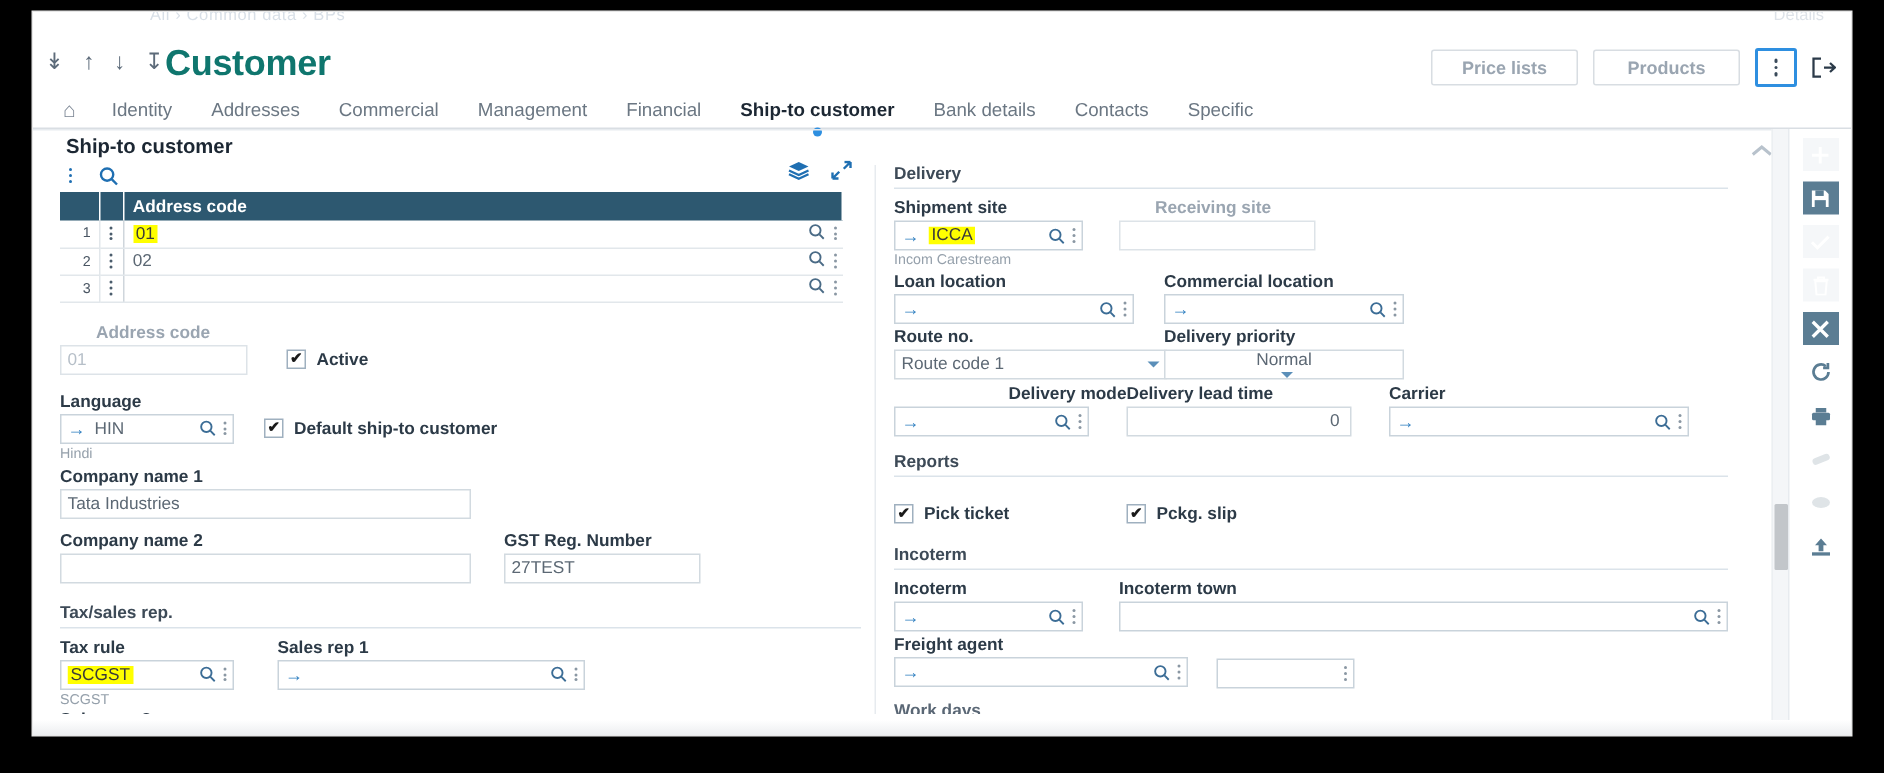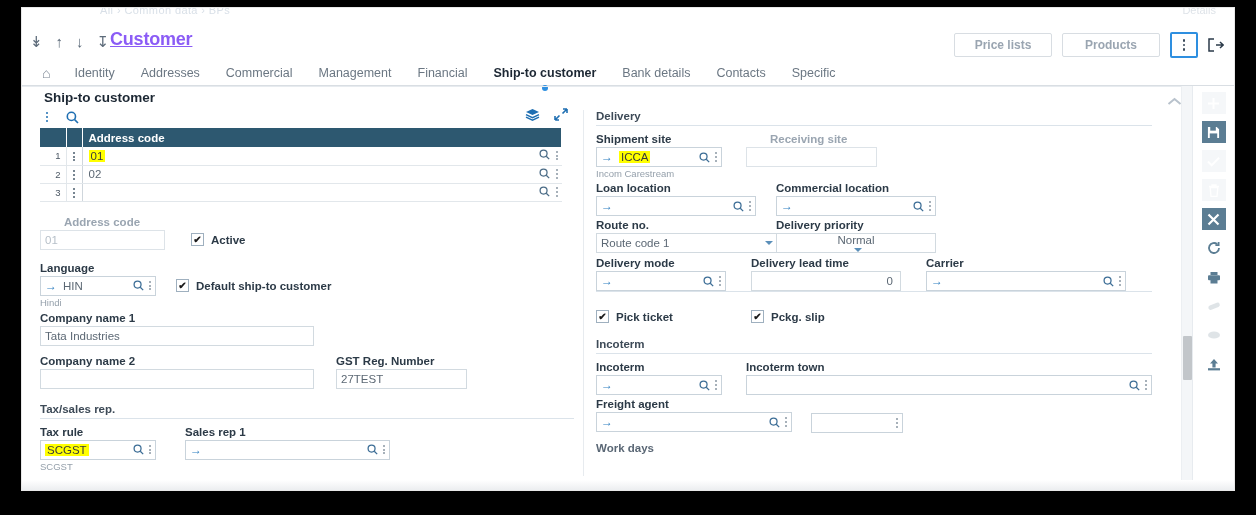--- a/index.html
+++ b/index.html
@@ -50,23 +50,22 @@
   .navarrows {
     position: absolute; left: 8px; top: 10px;
     display: flex; gap: 13px; align-items: center;
   }
   .navarrows span {
     font-size: 15px; color: #5d6b7a; line-height: 1;
     cursor: pointer; display: inline-block;
   }
   .page-title {
     position: absolute; left: 88px; top: 5px;
-    font-size: 18px; font-weight: bold; color: #8b5cf6;
+    font-size: 24px; font-weight: bold; color: #0f766e;
     letter-spacing: -.2px;
-    text-decoration: underline;
   }
   .hdr-right {
     position: absolute; right: 10px; top: 8px;
     display: flex; align-items: center; gap: 10px;
   }
   .btn-ghost {
     height: 24px; min-width: 98px;
     border: 1px solid #d8dde2; background: #fff;
     color: #9aa5b1; font-size: 12px; font-weight: bold;
     border-radius: 2px; cursor: pointer;
@@ -613,21 +612,21 @@
         <div>
           <span class="lbl">Delivery priority</span>
           <div class="fld plain" style="width:160px;flex-direction:column;">
             <span class="txt">Normal</span>
             <span class="caret"></span>
           </div>
         </div>
       </div>
 
       <div class="row" style="margin-top:4px;">
-        <div style="width:155px;">
+        <div style="width:155px;text-align:right;">
           <span class="lbl">Delivery mode</span>
           <div class="fld" style="width:130px;">
             <span class="arrow">→</span>
             <span class="txt"></span>
             <span class="mag">
                   <svg width="11" height="11" viewBox="0 0 13 13">
                     <circle cx="5.4" cy="5.4" r="4.1" fill="none" stroke="#3c6d96" stroke-width="1.5"></circle>
                     <path d="M8.6 8.6L12 12" stroke="#3c6d96" stroke-width="1.5"></path>
                   </svg>
                 </span>
@@ -657,20 +656,21 @@
                 </span>
             <span class="vdots grey">
                   <i></i>
                   <i></i>
                   <i></i>
                 </span>
           </div>
         </div>
       </div>
 
+      <div class="grp" style="margin-top:11px;">Reports</div>
       <div class="grp-rule" style="width:556px;"></div>
 
       <div class="row" style="margin-top:18px; gap:0;">
         <div class="cb-wrap" style="width:155px;">
           <span class="cbox">✔</span>
           <span class="cb-label">Pick ticket</span>
         </div>
         <div class="cb-wrap">
           <span class="cbox">✔</span>
           <span class="cb-label">Pckg. slip</span>

